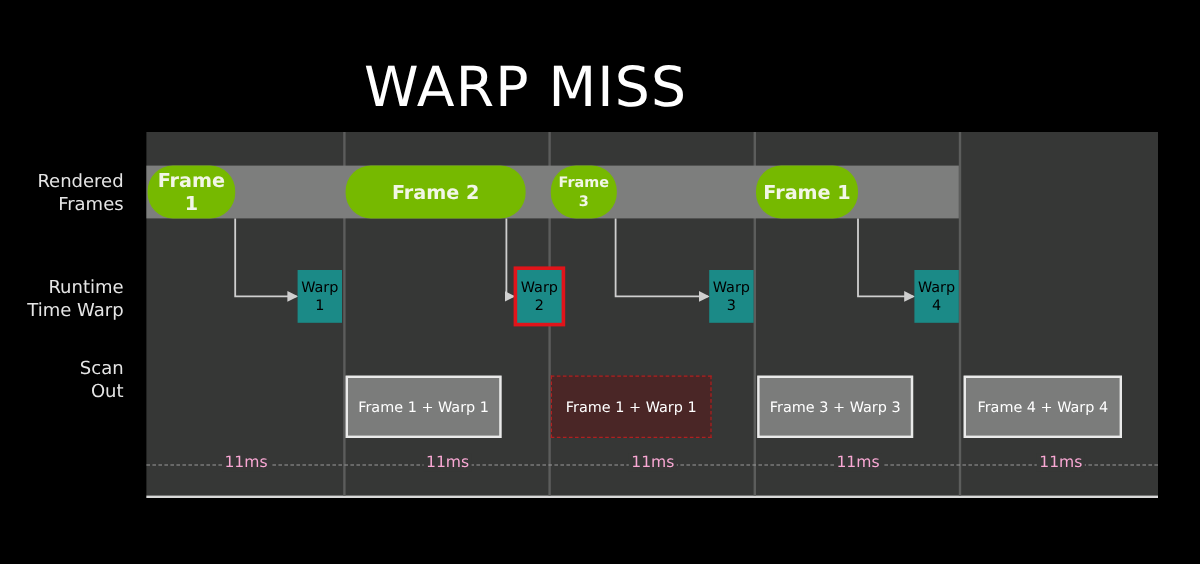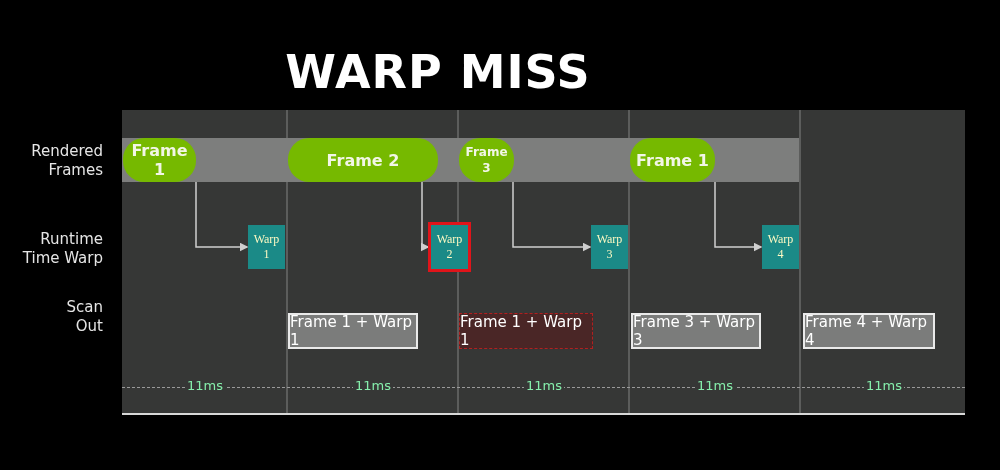--- a/index.html
+++ b/index.html
@@ -1,29 +1,29 @@
 <!DOCTYPE html>
 <html><head>
 <meta charset="utf-8">
 <style>
   html,body{margin:0;padding:0;background:#000;}
   body{width:1000px;height:470px;position:relative;overflow:hidden;font-family:"DejaVu Sans","Liberation Sans",sans-serif;color:#fff;}
-  .title{position:absolute;left:0;width:876px;top:45px;text-align:center;font-size:46px;letter-spacing:1px;font-family:"DejaVu Sans",sans-serif;font-weight:700;}
+  .title{position:absolute;left:0;width:876px;top:45px;text-align:center;font-size:46px;letter-spacing:1px;font-family:"DejaVu Sans",sans-serif;font-weight:400;}
   .panel{position:absolute;left:122px;top:110px;width:843px;height:303px;background:#363736;border-bottom:2px solid #d8d8d8;}
   .rowlabel{position:absolute;right:897px;text-align:right;font-size:15px;line-height:19px;color:#e5e5e5;}
   .vline{position:absolute;top:110px;height:303px;width:2px;background:#5c5d5c;}
   .band{position:absolute;top:138px;height:44px;background:#7d7e7d;}
   .frame{position:absolute;top:138px;height:44px;background:#76b900;color:#f2f6e6;font-weight:bold;display:flex;align-items:center;justify-content:center;text-align:center;line-height:19px;border-radius:21px;}
-  .warp{position:absolute;top:225px;width:37px;height:44px;background:#1b8a87;color:#fef9c3;font-size:12px;line-height:15px;display:flex;align-items:center;justify-content:center;text-align:center;font-family:Liberation Serif, serif;}
+  .warp{position:absolute;top:225px;width:37px;height:44px;background:#1b8a87;color:#000000;font-size:12px;line-height:15px;display:flex;align-items:center;justify-content:center;text-align:center;}
   .warp.miss{outline:3px solid #e0141a;outline-offset:-1px;}
-  .scan{position:absolute;top:313px;height:36px;width:130px;background:#7b7c7b;border:2px solid #eaeaea;box-sizing:border-box;color:#fff;font-size:15px;display:flex;align-items:center;justify-content:center;}
+  .scan{position:absolute;top:313px;height:52px;width:130px;background:#7b7c7b;border:2px solid #eaeaea;box-sizing:border-box;color:#fff;font-size:12px;display:flex;align-items:center;justify-content:center;}
   .scan.miss{background:#4a2626;border:1.5px dashed #b02020;}
   .conn{position:absolute;pointer-events:none;}
   .dash{position:absolute;top:387px;height:0;border-top:1px dashed #9a9a9a;}
-  .ms{position:absolute;top:378px;font-size:13px;color:#86efac;background:#363736;padding:0 2px;}
+  .ms{position:absolute;top:378px;font-size:13px;color:#f9a8d4;background:#363736;padding:0 2px;}
 </style>
 </head>
 <body>
 
 <div class="title">WARP MISS</div>
 
 <div class="panel"></div>
 
 <div class="rowlabel" style="top:142px">
   <div>Rendered</div>

